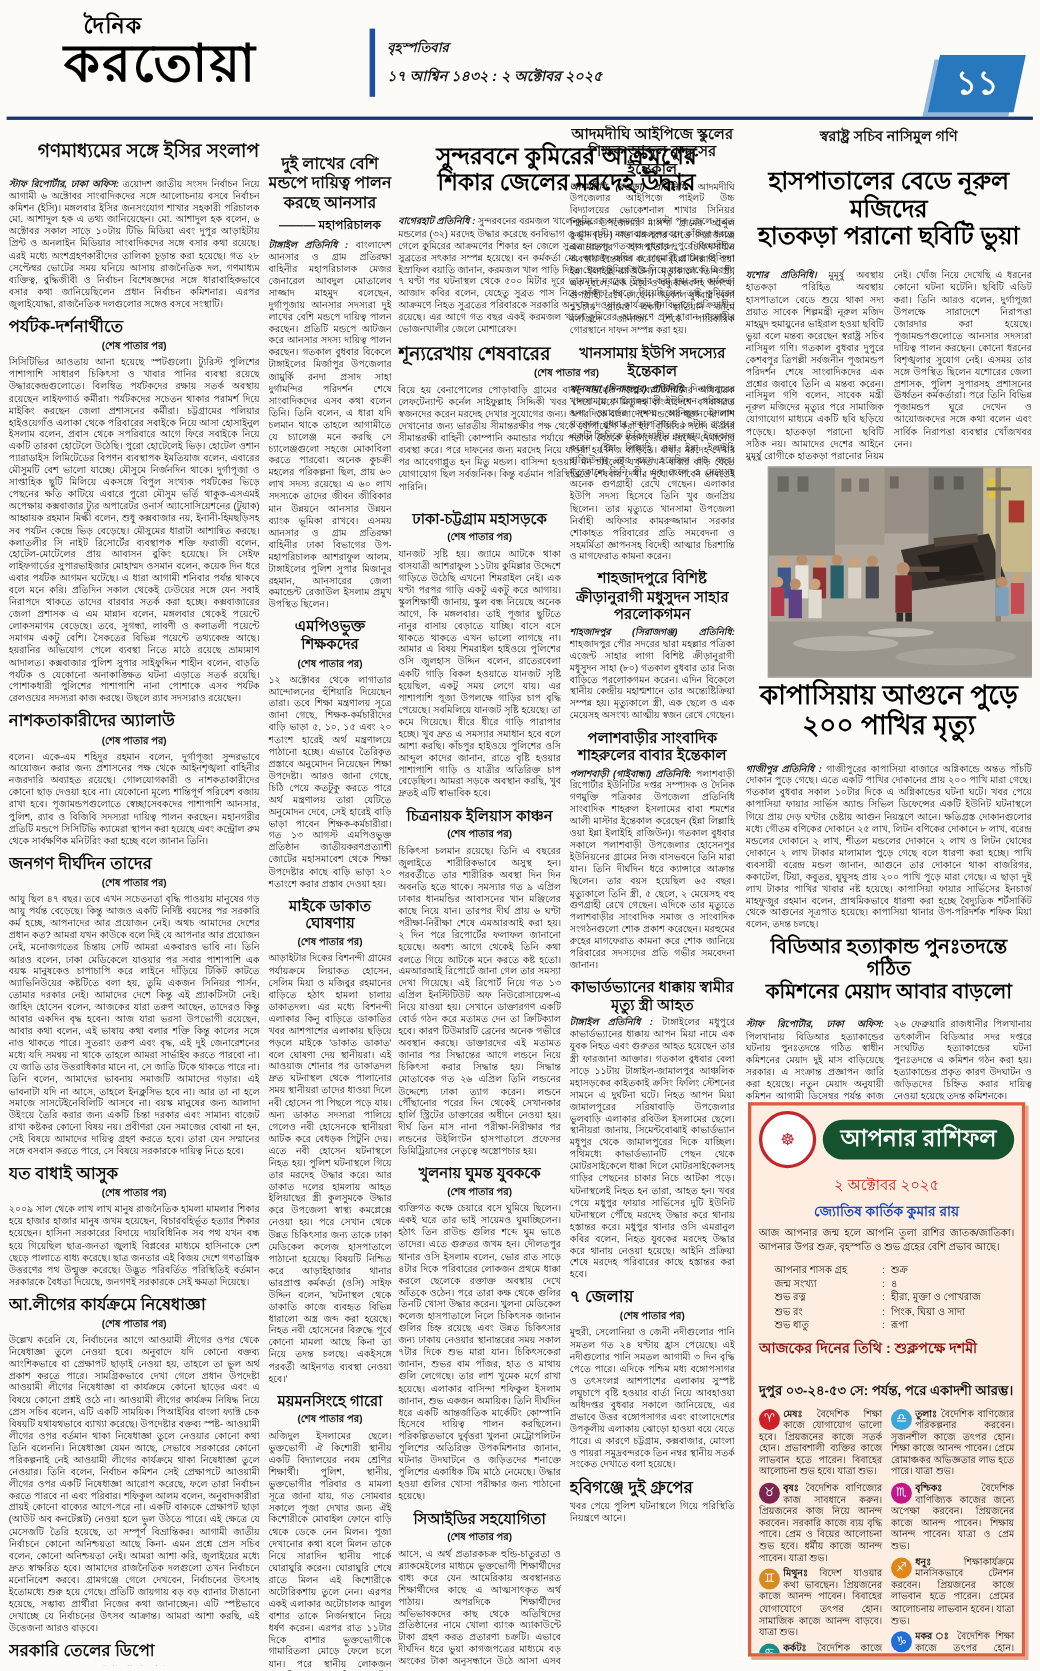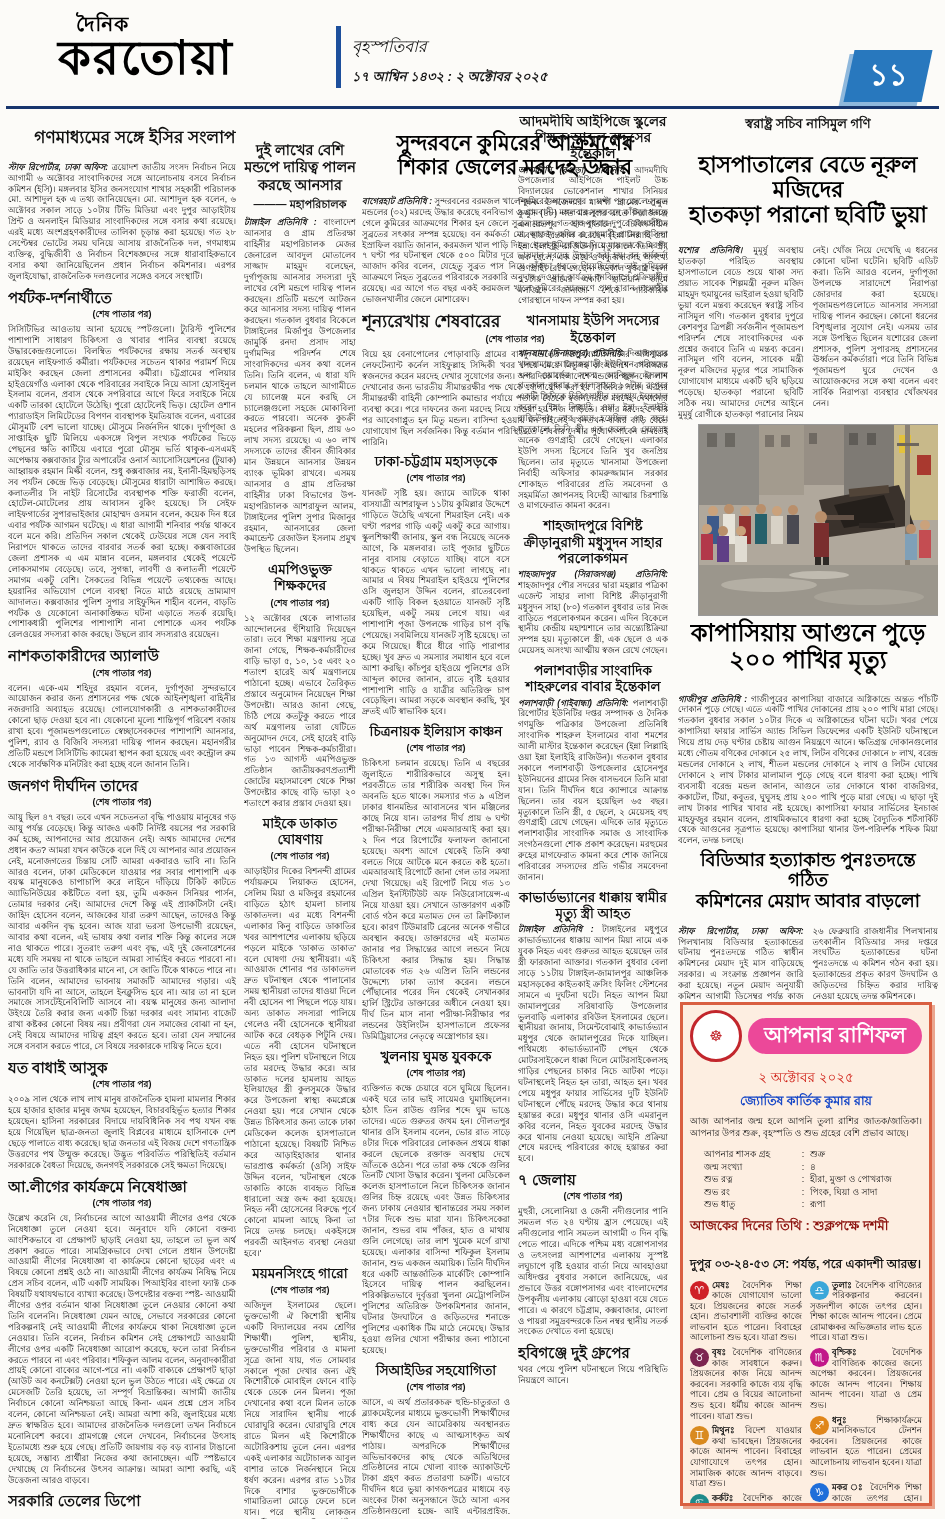--- a/index.html
+++ b/index.html
@@ -9,21 +9,21 @@
     font-family:"Liberation Sans","DejaVu Sans",sans-serif;
     overflow:hidden;
   }
   
   .masthead{position:absolute;left:0;top:0;width:945px;height:112px}
   .logo{position:absolute;left:58px;top:14px;line-height:1}
   .logo-small{font-size:20px;font-weight:bold;color:#000;margin-left:18px;letter-spacing:1px}
   .logo-main{font-size:47px;font-weight:bold;color:#000;letter-spacing:2px}
   .mast-divider{position:absolute;left:336px;top:26px;width:5px;height:62px;background:#1d4f9c}
   .mast-date{position:absolute;left:352px;top:34px;font-style:italic}
-  .mast-day{font-size:16px;font-weight:normal}
+  .mast-day{font-size:12px;font-weight:bold}
   .mast-dateline{font-size:13px;font-weight:bold;margin-top:6px}
   .page-ribbon{
     position:absolute;right:18px;top:50px;width:78px;height:52px;
     background:#2878be;transform:skewX(-12deg);
     display:flex;align-items:center;justify-content:center;
     box-shadow:-4px 4px 0 #8fb8dc;
   }
   .page-num{font-size:30px;font-weight:bold;color:#fff;transform:skewX(12deg)}
   .mast-rule{position:absolute;left:6px;top:106px;width:933px;height:3px;background:#17356d}
 
@@ -46,21 +46,21 @@
 
   
   .rashifal{
     position:absolute;left:680px;top:1002px;width:252px;height:504px;
     background:#fdeee1;border:3px solid #d95f41;
     box-shadow:3px 3px 0 #eba58e;padding:5px 7px;box-sizing:border-box;overflow:hidden;
   }
   .rb-top{display:flex;align-items:center;gap:6px}
   .rb-logo{width:46px;height:46px;border-radius:50%;background:#fff;border:3px solid #c2262c;flex:0 0 auto;
     display:flex;align-items:center;justify-content:center;font-size:15px;color:#c2262c}
-  .rb-banner{flex:1;background:#ec4899;border-radius:22px;height:36px;display:flex;align-items:center;justify-content:center}
+  .rb-banner{flex:1;background:#14532d;border-radius:22px;height:36px;display:flex;align-items:center;justify-content:center}
   .rb-banner span{color:#fff;font-size:21px;font-weight:bold}
   .rb-date{text-align:center;color:#cf1d14;font-weight:normal;font-size:13.5px;margin-top:5px}
   .rb-astro{text-align:center;color:#1747c7;font-weight:bold;font-size:12.5px;margin-top:2px}
   .rb-intro{font-size:9px;line-height:11.5px;text-align:justify;margin-top:4px}
   .rb-attrs{font-size:9px;line-height:12.5px;margin-top:2px}
   .rb-attrs .row{display:flex}
   .rb-attrs .lab{width:92px;padding-left:14px}
   .rb-attrs .colon{width:14px;text-align:center}
   .rb-tithi1{font-size:13px;font-weight:bold;text-align:left;color:#8d1410;margin-top:5px}
   .rb-tithi2{font-size:12px;font-weight:bold;text-align:left;color:#111;margin-top:18px}
@@ -159,21 +159,21 @@
   </div>
   <div>
     <h3 class="h-sec" style="font-size:17px">শূন্যরেখায় শেষবারের</h3>
     <div class="cont">(শেষ পাতার পর)</div>
     <p class="body">বিয়ে হয় বেনাপোলের পোড়াবাড়ি গ্রামের বাবদু মন্ডলের সঙ্গে। ব্যাটালিয়নের অধিনায়ক লেফটেন্যান্ট কর্নেল সাইফুল্লাহ সিদ্দিকী খবর পেয়ে মেয়ে মিতুসহ বাংলাদেশে বসবাসরত স্বজনদের করেন মরদেহ দেখার সুযোগের জন্য। অপরদিকে বাংলাদেশে মন্ডলের স্বজনদের লাশ দেখানোর জন্য ভারতীয় সীমান্তরক্ষীর পক্ষ থেকে যোগাযোগ করা হয় বিজিবির সঙ্গে। এরপর সীমান্তরক্ষী বাহিনী কোম্পানি কমান্ডার পর্যায়ে পতাকা বৈঠকে স্বজনদেরকে মরদেহ দেখানোর ব্যবস্থা করে। পরে দাফনের জন্য মরদেহ নিয়ে যাওয়া হয় নিজ বাড়িতে। বাবার মরদেহ দেখার পর আবেগাপ্লুত হন মিতু মন্ডল। বাসিন্দা হওয়ায় মন চাইলেই যখনতখন বাবার বাড়ি যেতে যোগাযোগ ছিল সর্বজনিক। কিন্তু বর্তমান পরিস্থিতিতে শেষবার দেখার সুযোগ পাবেন ভাবতেই পারিনি।</p>
   </div>
 </div>
 
 <div class="col" style="left:362px;top:448px;width:148px;height:1066px">
   <div>
-    <h3 class="h-sm" style="margin-top:6px">ঢাকা-চট্টগ্রাম মহাসড়কে</h3>
+    <h3 class="h-sm" style="margin-top:16px">ঢাকা-চট্টগ্রাম মহাসড়কে</h3>
     <div class="cont">(শেষ পাতার পর)</div>
     <p class="body">যানজট সৃষ্টি হয়। জ্যামে আটকে থাকা বাসযাত্রী আশরাফুল ১১টায় কুমিল্লার উদ্দেশে গাড়িতে উঠেছি এখনো শিমরাইল নেই। এক ঘণ্টা পরপর গাড়ি একটু একটু করে আগায়। স্কুলশিক্ষার্থী জানায়, স্কুল বন্ধ নিয়েছে অনেক আগে, কি মঙ্গলবার। তাই পূজার ছুটিতে নানুর বাসায় বেড়াতে যাচ্ছি। বাসে বসে থাকতে থাকতে এখন ভালো লাগছে না। আমার এ বিষয় শিমরাইল হাইওয়ে পুলিশের ওসি জুলহাস উদ্দিন বলেন, রাতেরবেলা একটি গাড়ি বিকল হওয়াতে যানজট সৃষ্টি হয়েছিল, একটু সময় লেগে যায়। এর পাশাপাশি পূজা উপলক্ষে গাড়ির চাপ বৃদ্ধি পেয়েছে। সবমিলিয়ে যানজট সৃষ্টি হয়েছে। তা কমে গিয়েছে। ধীরে ধীরে গাড়ি পারাপার হচ্ছে। খুব দ্রুত এ সমস্যার সমাধান হবে বলে আশা করছি। কাঁচপুর হাইওয়ে পুলিশের ওসি আব্দুল কাদের জানান, রাতে বৃষ্টি হওয়ার পাশাপাশি গাড়ি ও যাত্রীর অতিরিক্ত চাপ বেড়েছিল। আমরা সড়কে অবস্থান করছি, খুব দ্রুতই এটি স্বাভাবিক হবে।</p>
   </div>
   <div>
     <h3 class="h-sm">চিত্রনায়ক ইলিয়াস কাঞ্চন</h3>
     <div class="cont">(শেষ পাতার পর)</div>
     <p class="body">চিকিৎসা চলমান রয়েছে। তিনি এ বছরের জুলাইতে শারীরিকভাবে অসুস্থ হন। পরবর্তীতে তার শারীরিক অবস্থা দিন দিন অবনতি হতে থাকে। সমস্যার গত ৯ এপ্রিল ঢাকার ধানমন্ডির আবাসনের খান মঞ্জিলের কাছে নিয়ে যান। তারপর দীর্ঘ প্রায় ৬ ঘণ্টা পরীক্ষা-নিরীক্ষা শেষে এমআরআই করা হয়। ২ দিন পরে রিপোর্টের ফলাফল জানানো হয়েছে। অবশ্য আগে থেকেই তিনি কথা বলতে গিয়ে আটকে মনে করতে কষ্ট হতো। এমআরআই রিপোর্টে জানা গেল তার সমস্যা দেখা গিয়েছে। এই রিপোর্ট নিয়ে গত ১৩ এপ্রিল ইনস্টিটিউট অফ নিউরোসায়েন্স-এ নিয়ে যাওয়া হয়। সেখানে ডাক্তারগণ একটি বোর্ড গঠন করে মতামত দেন তা ক্রিটিক্যাল হবে। কারণ টিউমারটি ব্রেনের অনেক গভীরে অবস্থান করছে। ডাক্তারদের এই মতামত জানার পর সিদ্ধান্তের আগে লন্ডনে নিয়ে চিকিৎসা করার সিদ্ধান্ত হয়। সিদ্ধান্ত মোতাবেক গত ২৬ এপ্রিল তিনি লন্ডনের উদ্দেশ্যে ঢাকা ত্যাগ করেন। লন্ডনে পৌঁছানোর পরের দিন থেকেই সেখানকার হার্লি স্ট্রিটের ডাক্তারের অধীনে নেওয়া হয়। দীর্ঘ তিন মাস নানা পরীক্ষা-নিরীক্ষার পর লন্ডনের উইলিংটন হাসপাতালে প্রফেসর ডিমিট্রিয়াসের নেতৃত্বে অস্ত্রোপচার হয়।</p>
   </div>
   <div>
     <h3 class="h-sm">খুলনায় ঘুমন্ত যুবককে</h3>

